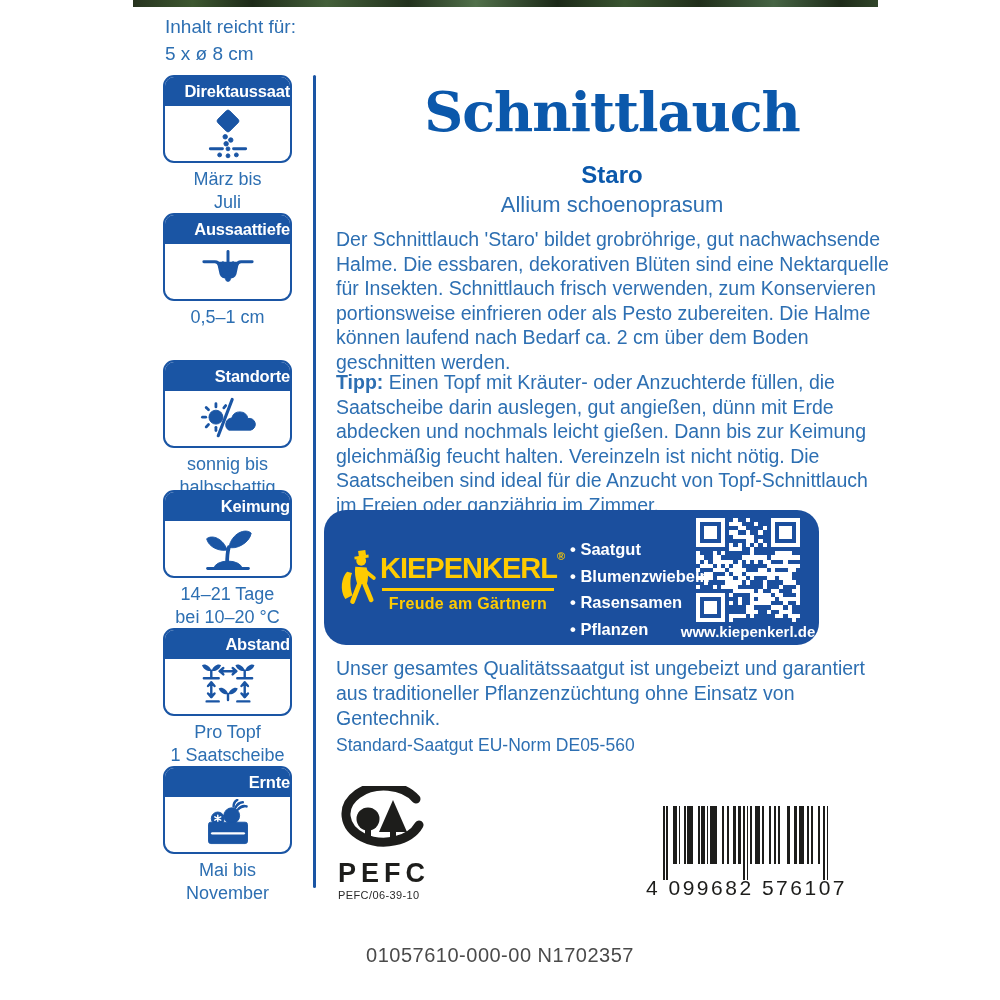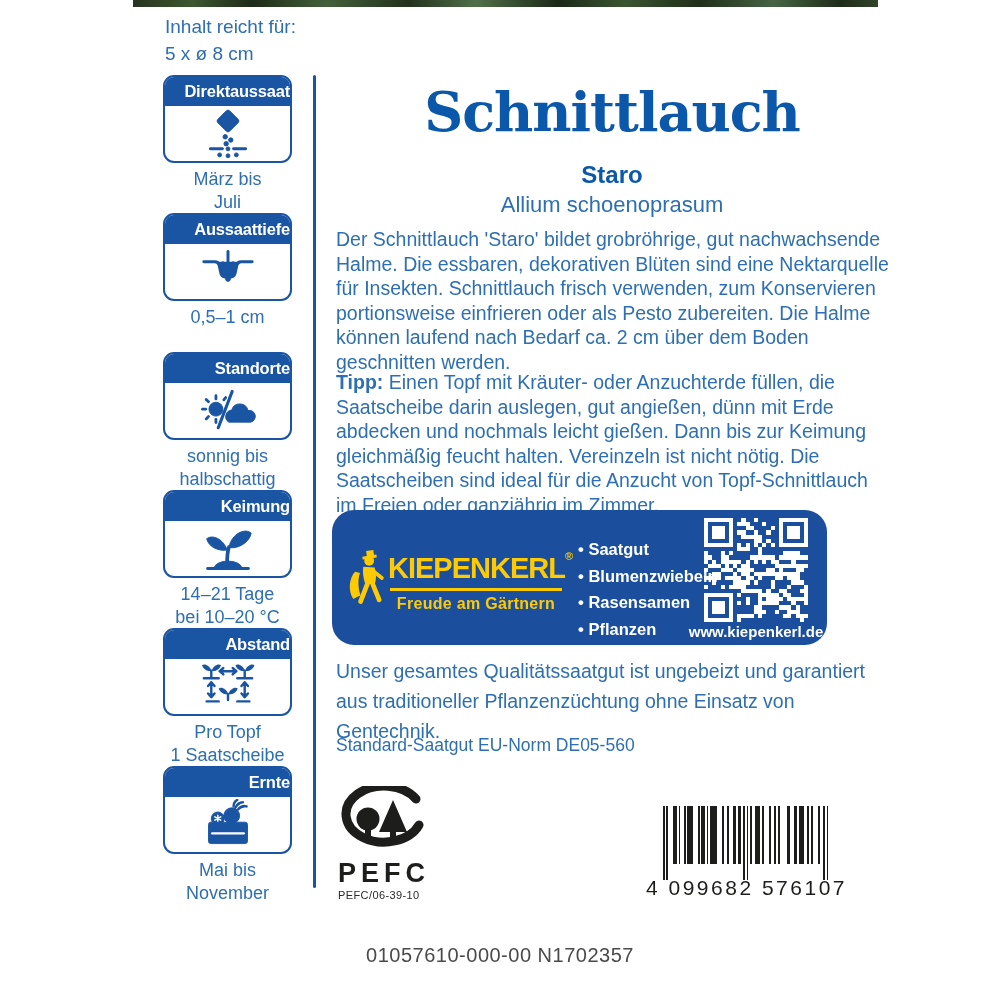--- a/index.html
+++ b/index.html
@@ -33,37 +33,37 @@
     letter-spacing:-1px;}
   .variety{left:336px;top:161px;width:552px;text-align:center;color:var(--title-blue);
     font-size:24px;font-weight:bold;}
   .botanical{left:336px;top:192px;width:552px;text-align:center;color:var(--text-blue);font-size:22px;}
   .bodytext{left:336px;width:554px;color:var(--text-blue);font-size:19.5px;line-height:24.6px;}
   .desc{top:227px;}
   .tip{top:370px;}
   .tip b{font-weight:bold;}
 
   
-  .brand-box{left:332px;top:510px;width:495px;height:135px;background:var(--box-blue);
+  .brand-box{left:324px;top:510px;width:495px;height:135px;background:var(--box-blue);
     border-radius:22px;}
   .kman{left:14px;top:22px;}
   .logotype{left:56px;top:40px;color:var(--accent-yellow);font-weight:bold;font-size:29px;
     letter-spacing:-1px;white-space:nowrap;}
   .logotype sup{font-size:11px;vertical-align:18px;letter-spacing:0;}
   .logo-underline{left:58px;top:78px;width:172px;height:2.5px;background:var(--accent-yellow);}
   .slogan{left:58px;top:85px;width:172px;text-align:center;color:var(--accent-yellow);
     font-weight:bold;font-size:16px;letter-spacing:0.3px;white-space:nowrap;}
   .products{left:246px;top:26px;color:#fff;font-weight:bold;font-size:16.5px;line-height:26.5px;}
   .products div::before{content:"• ";}
   .qr{left:372px;top:8px;width:104px;height:104px;}
   .qr svg{width:104px;height:104px;display:block;}
   .website{left:356px;top:113px;width:136px;text-align:center;color:#fff;font-weight:bold;
     font-size:15px;white-space:nowrap;}
 
-  .quality{top:656px;line-height:30px;}
+  .quality{top:656px;line-height:25px;}
   .distributor{top:734px;font-size:17.5px;line-height:23px;}
 
   
   .pefc{left:338px;top:786px;width:120px;text-align:left;color:#1d1d1b;}
   .pefc-name{margin-top:2px;font-size:27px;font-weight:bold;letter-spacing:5px;}
   .pefc-code{font-size:11px;letter-spacing:0.4px;color:#2a2a2a;}
 
   
   .barcode{left:646px;top:806px;width:195px;}
   .barcode svg{display:block;}
@@ -114,21 +114,21 @@
           <path class="ic" d="M6,17 h12 c2.5,0 4,1.5 4.5,4 l2,9 c1.5,5 13.5,5 15,0 l2,-9 c0.5,-2.5 2,-4 4.5,-4 h12" fill="none" stroke-width="3.2" stroke-linecap="round"></path>
           <path class="ic" d="M32,6 V23" fill="none" stroke-width="3.2" stroke-linecap="round"></path>
           <path class="ic" d="M26.5,18 L32,26 L37.5,18" fill="none" stroke-width="3.2" stroke-linecap="round" stroke-linejoin="round"></path>
           <circle class="ic" cx="32" cy="35.5" r="2.6" stroke="none"></circle>
         </svg>
       </div>
     </div>
     <div class="card-caption">0,5–1 cm</div>
   </div>
 
-  <div class="abs info-card" style="top:352px">
+  <div class="abs info-card" style="top:360px">
     <div class="card-box">
       <div class="card-header">Standorte</div>
       <div class="card-icon">
         <svg width="70" height="52" viewBox="0 0 64 56">
           <circle class="ic" cx="19" cy="26" r="7.5" stroke="none"></circle>
           <g class="ic" fill="none" stroke-width="3" stroke-linecap="round">
             <path d="M19,11.5 V15"></path>
               <path d="M8.5,15.5 L11,18"></path>
               <path d="M4.5,26 H8"></path>
             <path d="M8.5,36.5 L11,34"></path>

